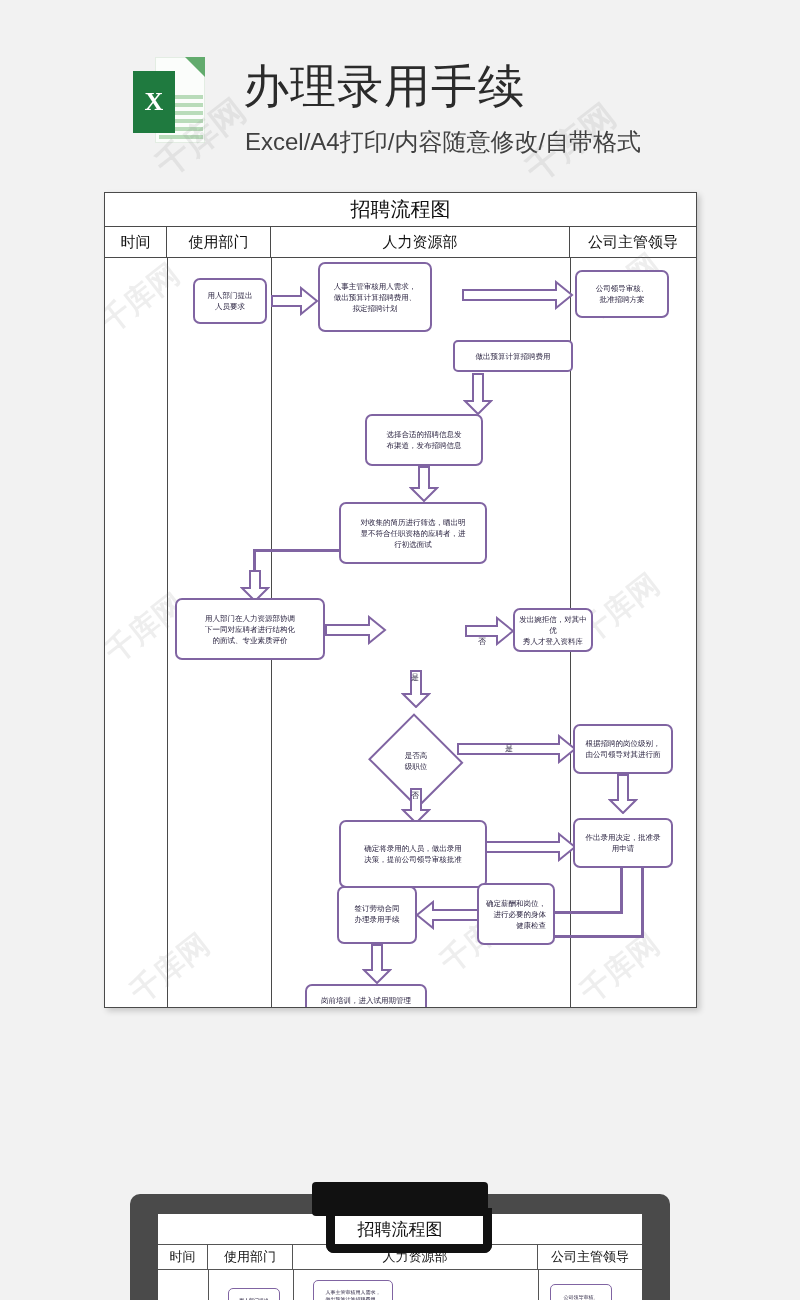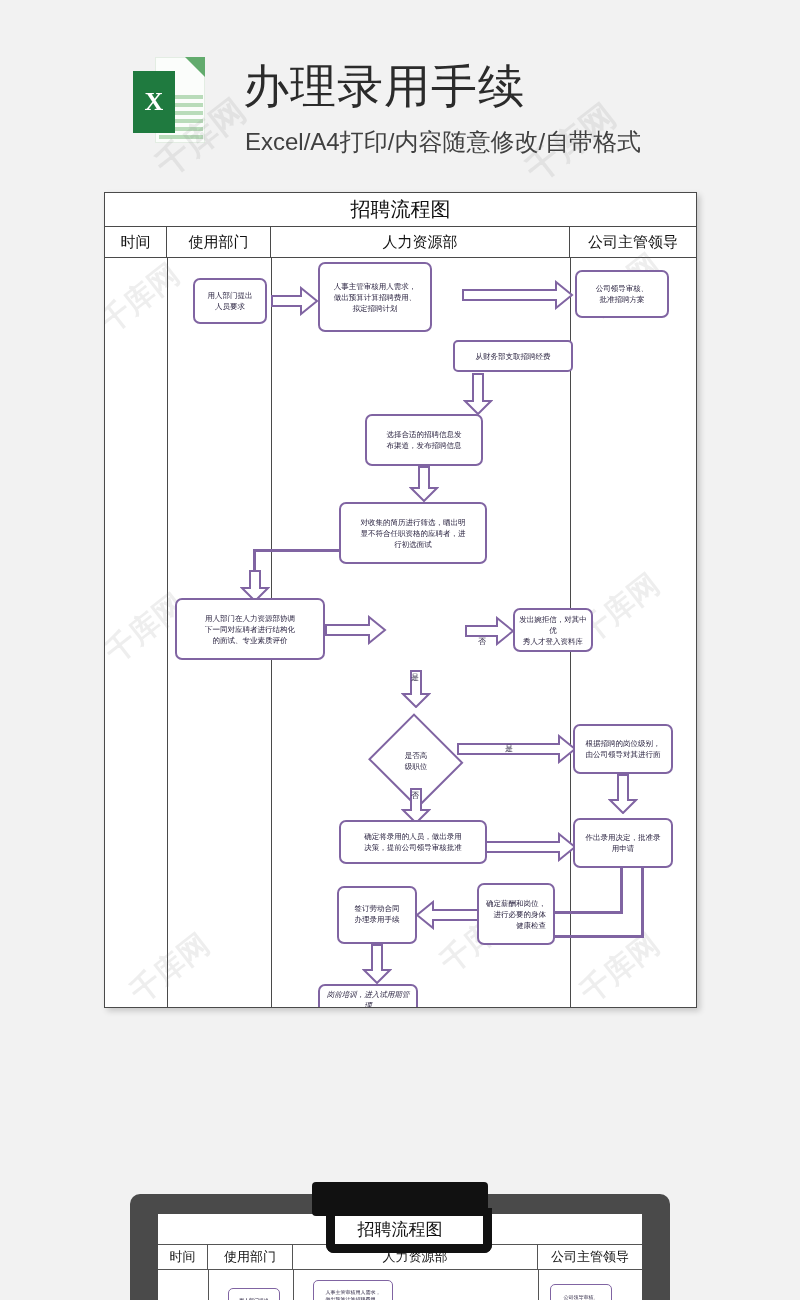--- a/index.html
+++ b/index.html
@@ -153,21 +153,21 @@
     </svg>
 
     <div class="node" style="left:213px;top:4px;width:114px;height:70px;">人事主管审核用人需求，<br>做出预算计算招聘费用、<br>拟定招聘计划</div>
 
     <svg class="arw" style="left:357px;top:22px;" width="112" height="30" viewBox="0 0 112 30">
       <path d="M1,10 L94,10 L94,2 L110,15 L94,28 L94,20 L1,20 Z" fill="#fff" stroke="#8064a2" stroke-width="2"></path>
     </svg>
 
     <div class="node" style="left:470px;top:12px;width:94px;height:48px;">公司领导审核、<br>批准招聘方案</div>
 
-    <div class="node" style="left:348px;top:82px;width:120px;height:32px;border-radius:5px;">从财务部支取招聘经费</div>
+    <div class="node" style="left:348px;top:82px;width:120px;height:32px;border-radius:5px;">做出预算计算招聘费用</div>
     <svg class="arw" style="left:358px;top:115px;" width="30" height="42" viewBox="0 0 30 42">
       <path d="M10,1 L20,1 L20,28 L28,28 L15,41 L2,28 L10,28 Z" fill="#fff" stroke="#8064a2" stroke-width="2"></path>
     </svg>
 
     <div class="node" style="left:260px;top:156px;width:118px;height:52px;">选择合适的招聘信息发<br>布渠道，发布招聘信息</div>
     <svg class="arw" style="left:304px;top:208px;" width="30" height="36" viewBox="0 0 30 36">
       <path d="M10,1 L20,1 L20,22 L28,22 L15,35 L2,22 L10,22 Z" fill="#fff" stroke="#8064a2" stroke-width="2"></path>
     </svg>
 
     <div class="node" style="left:234px;top:244px;width:148px;height:62px;">对收集的简历进行筛选，晒出明<br>显不符合任职资格的应聘者，进<br>行初选面试</div>
@@ -211,21 +211,21 @@
 
     <svg class="arw" style="left:503px;top:516px;" width="30" height="40" viewBox="0 0 30 40">
       <path d="M10,1 L20,1 L20,26 L28,26 L15,39 L2,26 L10,26 Z" fill="#fff" stroke="#8064a2" stroke-width="2"></path>
     </svg>
 
     <svg class="arw" style="left:296px;top:530px;" width="30" height="36" viewBox="0 0 30 36">
       <path d="M10,1 L20,1 L20,22 L28,22 L15,35 L2,22 L10,22 Z" fill="#fff" stroke="#8064a2" stroke-width="2"></path>
     </svg>
     <div class="lbl" style="left:306px;top:532px;">否</div>
 
-    <div class="node" style="left:234px;top:562px;width:148px;height:44px;">确定将录用的人员，做出录用<br>决策，提前公司领导审核批准</div>
+    <div class="node" style="left:234px;top:562px;width:148px;height:68px;">确定将录用的人员，做出录用<br>决策，提前公司领导审核批准</div>
 
     <svg class="arw" style="left:380px;top:574px;" width="92" height="30" viewBox="0 0 92 30">
       <path d="M1,10 L74,10 L74,2 L90,15 L74,28 L74,20 L1,20 Z" fill="#fff" stroke="#8064a2" stroke-width="2"></path>
     </svg>
 
     <div class="node" style="left:468px;top:560px;width:100px;height:50px;">作出录用决定，批准录<br>用申请</div>
 
     <div class="conn" style="left:515px;top:608px;width:3px;height:48px;"></div>
     <div class="conn" style="left:446px;top:653px;width:72px;height:3px;"></div>
     <div class="conn" style="left:536px;top:608px;width:3px;height:72px;"></div>
@@ -236,21 +236,21 @@
     <svg class="arw" style="left:310px;top:642px;" width="66" height="30" viewBox="0 0 66 30">
       <path d="M65,10 L18,10 L18,2 L2,15 L18,28 L18,20 L65,20 Z" fill="#fff" stroke="#8064a2" stroke-width="2"></path>
     </svg>
 
     <div class="node" style="left:372px;top:625px;width:78px;height:62px;text-align:right;">确定薪酬和岗位，<br>进行必要的身体<br>健康检查</div>
 
     <svg class="arw" style="left:257px;top:686px;" width="30" height="40" viewBox="0 0 30 40">
       <path d="M10,1 L20,1 L20,26 L28,26 L15,39 L2,26 L10,26 Z" fill="#fff" stroke="#8064a2" stroke-width="2"></path>
     </svg>
 
-    <div class="node" style="left:213px;top:726px;width:100px;height:32px;font-style:italic;">岗前培训，进入试用期管理</div>
+    <div class="node" style="left:200px;top:726px;width:122px;height:32px;">岗前培训，进入试用期管理</div>
   </div>
 </div>
 
 <div id="mock">
   <div class="board"></div>
   <div class="paper">
     <div class="mt">招聘流程图</div>
     <div class="mh">
       <div class="mw1">时间</div>
       <div class="mw2">使用部门</div>

